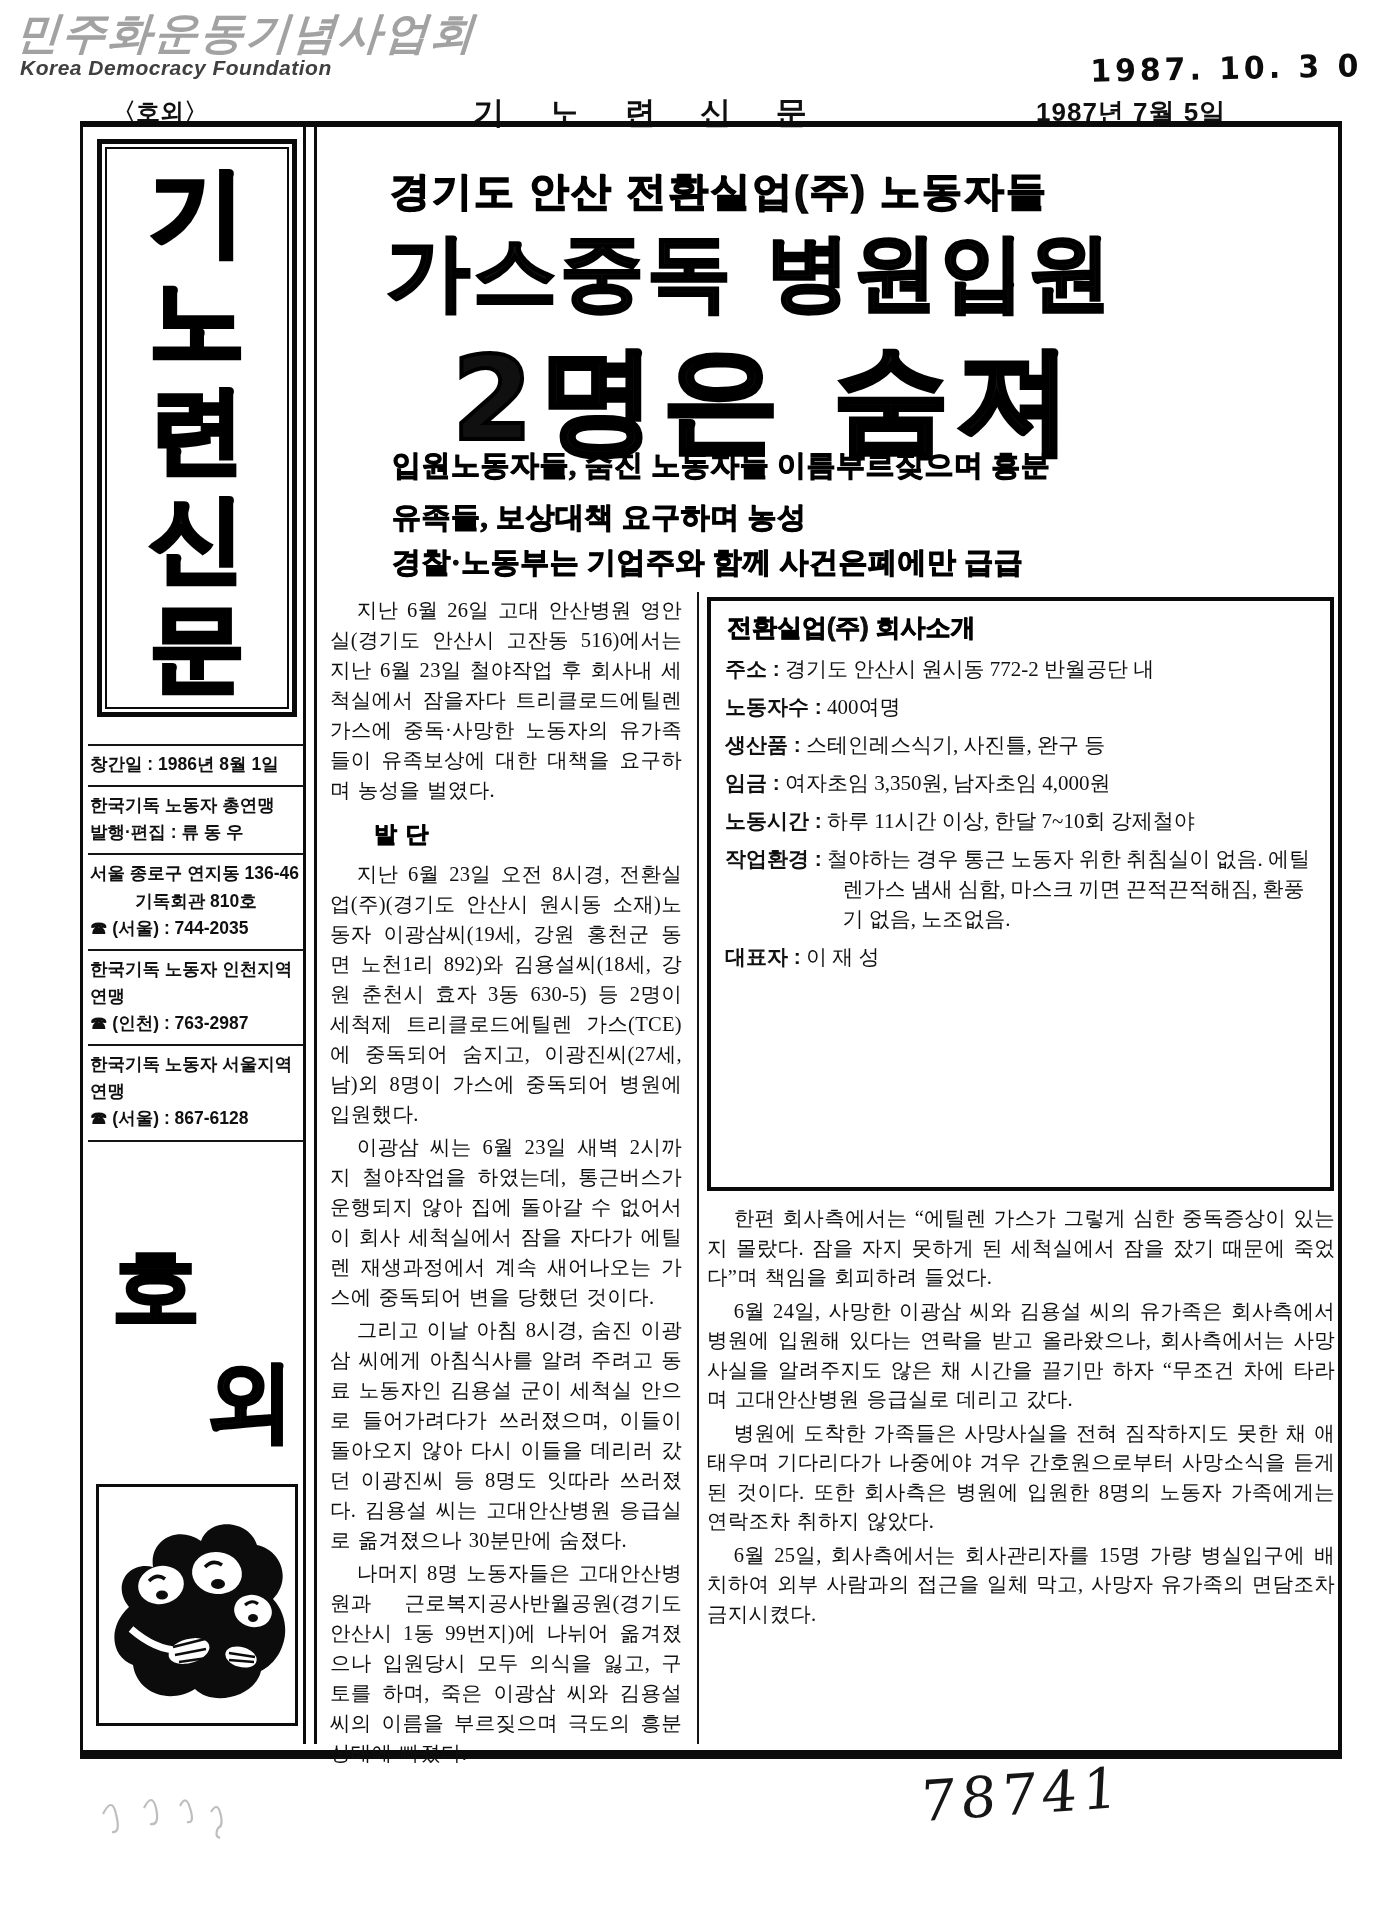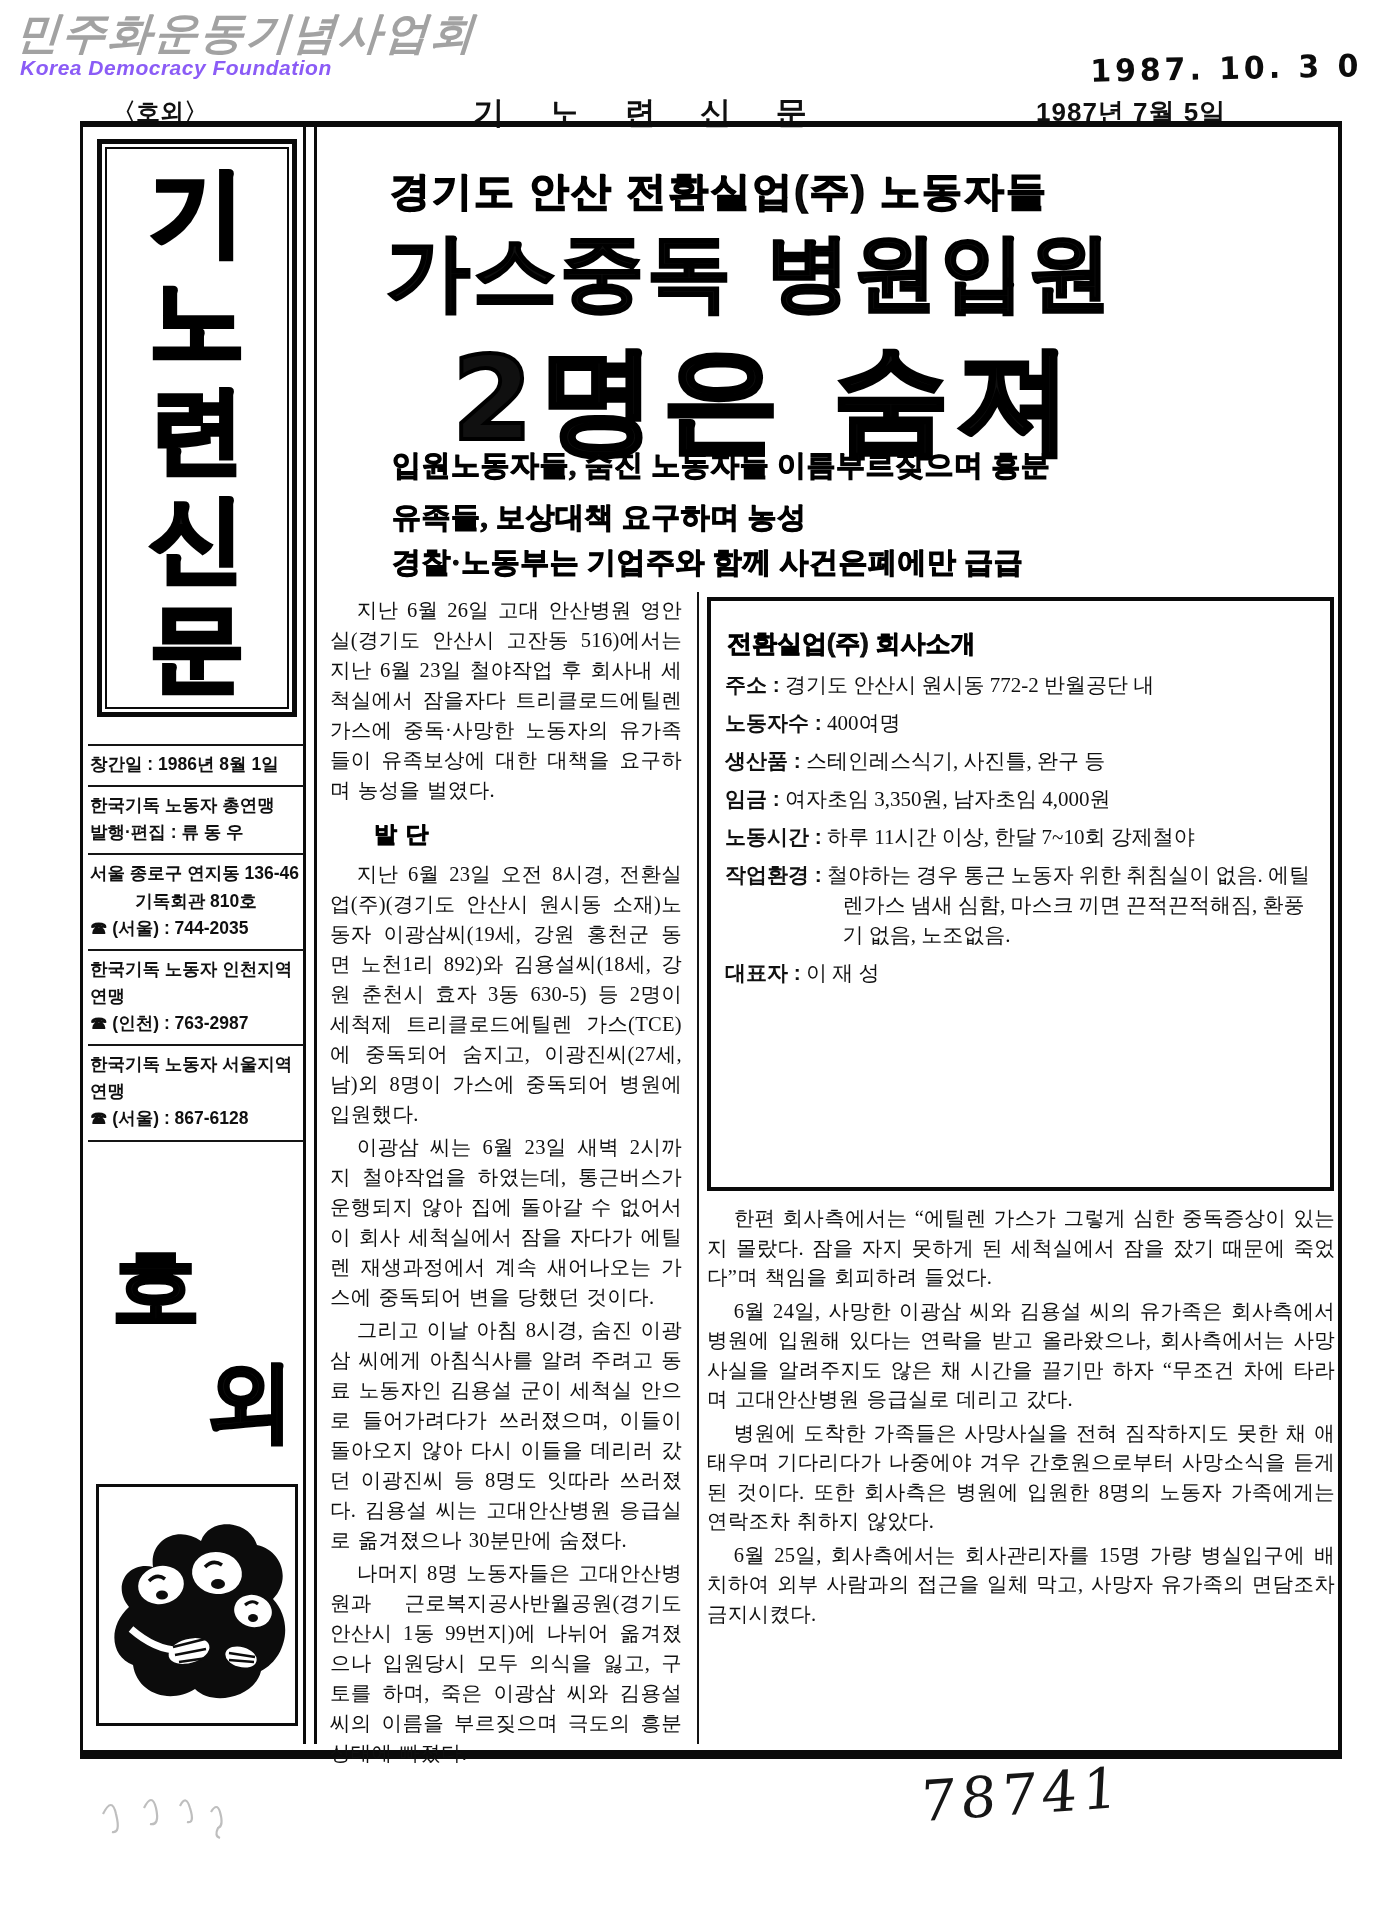--- a/index.html
+++ b/index.html
@@ -4,21 +4,21 @@
 <style>
   html,body{margin:0;padding:0;background:#fff;}
   .page{position:relative;width:1382px;height:1913px;background:#fff;color:#101010;
         font-family:"Liberation Serif",serif;overflow:hidden;}
   .abs{position:absolute;}
 
   
   .logo-kr{font-family:"DejaVu Serif",serif;font-weight:700;font-style:italic;
            font-size:44px;color:#a2a2a2;letter-spacing:2px;transform:skewX(-4deg);}
   .logo-en{font-family:"Liberation Sans",sans-serif;font-weight:700;font-style:italic;
-           font-size:21px;color:#8b5cf6;letter-spacing:.5px;}
+           font-size:21px;color:#404040;letter-spacing:.5px;}
   .stamp{font-family:"DejaVu Sans",sans-serif;font-weight:700;font-size:31px;
          letter-spacing:4px;transform:rotate(-1.2deg) scaleX(.97);color:#0c0c0c;}
 
   
   .edition{font-family:"Liberation Sans",sans-serif;font-weight:700;font-size:24px;}
   .mast-line{font-family:"Liberation Sans",sans-serif;font-weight:800;font-size:31px;
              letter-spacing:10px;word-spacing:16px;text-align:center;}
   .issue-date{font-family:"Liberation Sans",sans-serif;font-weight:700;font-size:26px;letter-spacing:1px;margin-left:8px;}
 
   
@@ -56,21 +56,21 @@
 
   
   .bodycol{font-size:20.5px;line-height:30px;text-align:justify;letter-spacing:.3px;word-spacing:1.5px;}
   .bodycol p{margin:3px 0;text-indent:1.3em;}
   .rightcol{font-size:20.5px;line-height:29.5px;}
   .rightcol p{margin:4px 0;}
   .sec-head{font-family:"Liberation Sans",sans-serif;font-weight:800;font-size:23px;
             -webkit-text-stroke:.8px #000;margin:14px 0 10px 44px;text-indent:0 !important;}
 
   
-  .cbox{border:4px solid #0a0a0a;box-sizing:border-box;padding:26px 16px 8px 14px;background:#fff;}
+  .cbox{border:4px solid #0a0a0a;box-sizing:border-box;padding:10px 16px 8px 14px;background:#fff;}
   .cbox-title{font-family:"Liberation Sans",sans-serif;font-weight:800;font-size:25px;
               -webkit-text-stroke:.8px #000;margin:0 0 10px 2px;}
   .cbox-item{font-size:21px;line-height:30px;margin:8px 0;padding-left:5.6em;text-indent:-5.6em;}
   .cbox-item b{font-family:"Liberation Sans",sans-serif;font-weight:700;margin-top:16px;}
 
   .handnum{font-family:"DejaVu Serif",serif;font-size:56px;letter-spacing:5px;
            transform:rotate(-4deg) skewX(-7deg);color:#161616;}
 </style>
 </head>
 <body>

